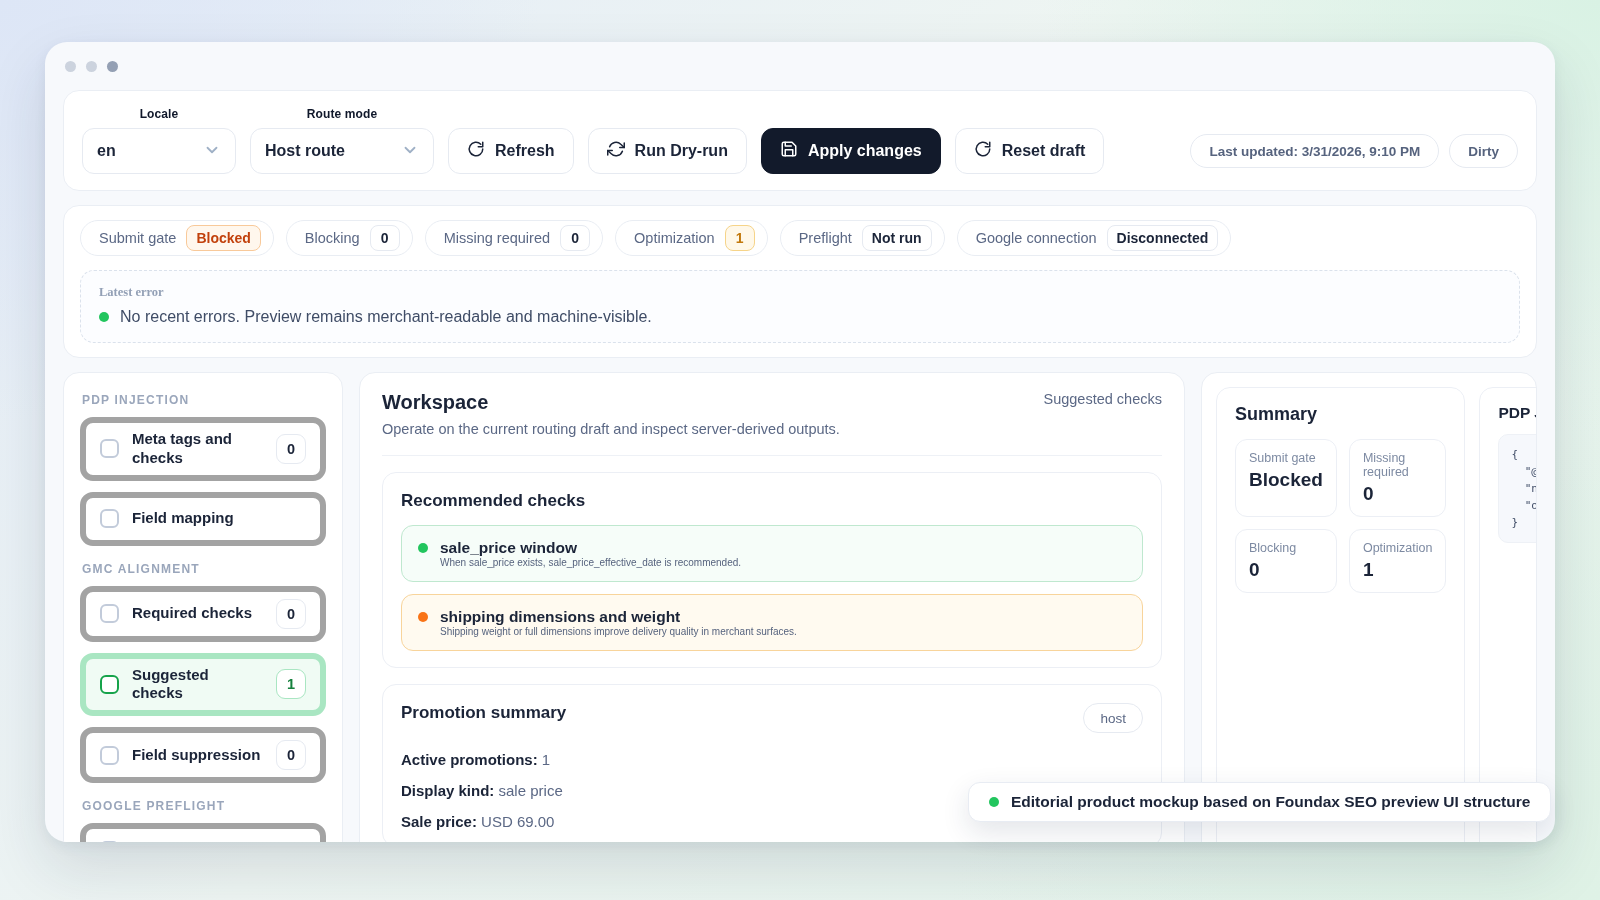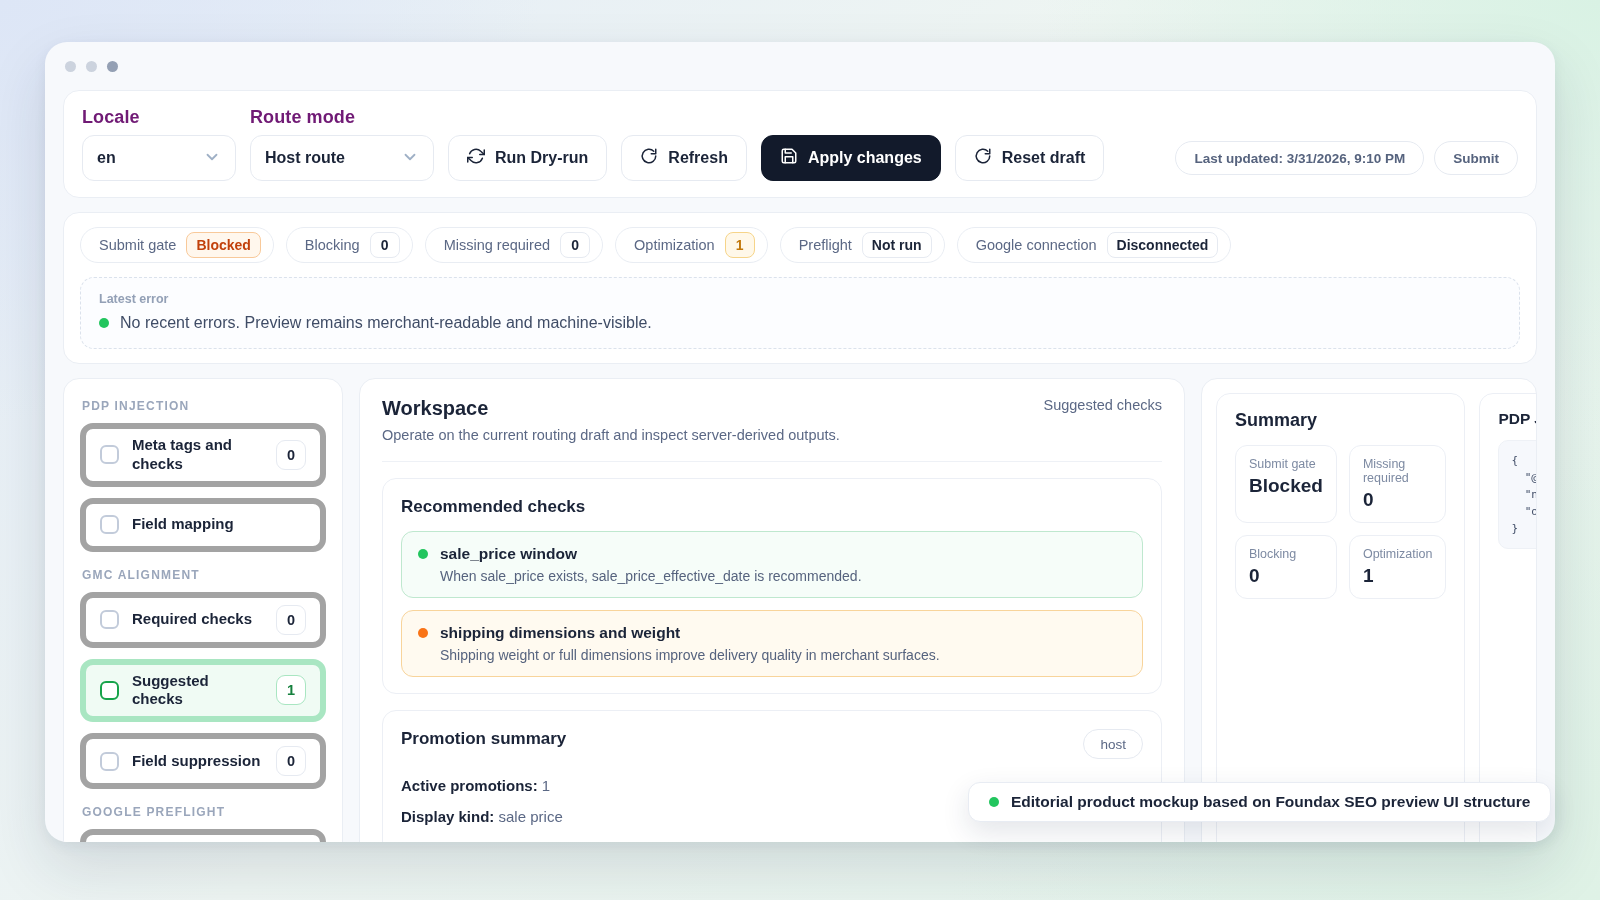--- a/index.html
+++ b/index.html
@@ -42,21 +42,21 @@
     border: 1px solid #eaeef4;
     border-radius: 16px;
   }
   .toolbar {
     display: flex; align-items: flex-end;
     gap: 14px;
     padding: 16px 18px;
     min-height: 84px;
   }
   .field { display: flex; flex-direction: column; gap: 7px; }
-  .field-label { font-size: 18px; font-weight: 700; color: #701a75; letter-spacing: .1px; }
+  .field-label { font-size: 12px; font-weight: 700; color: #0f172a; letter-spacing: .1px; text-align: center; }
   .select {
     width: 154px; height: 46px;
     border: 1px solid #e6eaf1; border-radius: 12px;
     background: #fff;
     display: flex; align-items: center; justify-content: space-between;
     padding: 0 14px;
     font-size: 16px; font-weight: 700; color: #1b2438;
   }
   .select.wide { width: 184px; }
   .chev { color: #9fb0c6; font-size: 13px; line-height: 1; }
@@ -95,21 +95,21 @@
   .chip .val.warn { color: #c2410c; background: #fff7ed; border-color: #f8c99a; }
   .chip .val.amber { color: #c2780c; background: #fff8e9; border-color: #f6d489; }
 
   
   .errorbox {
     margin: 14px 0 0 0;
     border: 1px dashed #dbe2ec; border-radius: 14px;
     background: #fcfdff;
     padding: 14px 18px 16px 18px;
   }
-  .err-title { font-size: 12.5px; font-weight: 700; color: #93a0b6; margin-bottom: 8px; }
+  .err-title { font-size: 12.5px; font-weight: 700; color: #93a0b6; margin-bottom: 8px; font-family: Liberation Serif, serif; }
   .err-line { display: flex; align-items: center; gap: 11px; font-size: 16px; color: #3f4c66; }
   .bullet { width: 10px; height: 10px; border-radius: 50%; background: #22c55e; flex: none; }
   .bullet.orange { background: #f97316; }
 
   
   .grid {
     display: grid;
     grid-template-columns: 280px 1fr 336px;
     gap: 16px;
     margin-top: 14px;
@@ -151,21 +151,21 @@
 
   .subcard { border: 1px solid #eceff5; border-radius: 14px; padding: 18px 18px 16px 18px; }
   .subcard + .subcard { margin-top: 16px; }
   .subcard-title { font-size: 17px; font-weight: 700; color: #1b2438; margin-bottom: 14px; }
 
   .checkitem { border: 1px solid #bfe8cf; border-radius: 12px; background: #f6fdf9; padding: 13px 16px; }
   .checkitem.amber { border-color: #f8d49b; background: #fffaf0; }
   .checkitem + .checkitem { margin-top: 12px; }
   .check-head { display: flex; align-items: center; gap: 12px; }
   .check-name { font-size: 15.5px; font-weight: 700; color: #1b2438; }
-  .check-desc { font-size: 14px; color: #56637e; margin-top: 5px; padding-left: 22px; }
+  .check-desc { font-size: 10px; color: #56637e; padding-left: 22px; }
 
   .promo-head { display: flex; align-items: flex-start; justify-content: space-between; }
   .tag {
     height: 30px; padding: 13px 16px; border: 1px solid #e6eaf1; border-radius: 999px;
     display: flex; align-items: center; font-size: 13.5px; color: #5b6885; background: #fff;
   }
   .promo-row { font-size: 15px; color: #1b2438; font-weight: 700; margin-top: 14px; }
   .promo-row .v { font-weight: 400; color: #5b6885; }
 
   
@@ -237,36 +237,36 @@
             <svg class="icon-svg" viewBox="0 0 24 24" fill="none" stroke="currentColor" stroke-width="2.4" stroke-linecap="round" stroke-linejoin="round">
                 <polyline points="6 9 12 15 18 9"></polyline>
               </svg>
           </span>
         </div>
       </div>
 
       <div class="tbtn">
         <span>
           <svg class="icon-svg" viewBox="0 0 24 24" fill="none" stroke="currentColor" stroke-width="2" stroke-linecap="round" stroke-linejoin="round">
+              <path d="M21 12a9 9 0 1 1-2.64-6.36"></path>
+              <polyline points="21 3 21 9 15 9"></polyline>
+            </svg>
+        </span>
+        <span>Refresh</span>
+      </div>
+
+      <div class="tbtn">
+        <span>
+          <svg class="icon-svg" viewBox="0 0 24 24" fill="none" stroke="currentColor" stroke-width="2" stroke-linecap="round" stroke-linejoin="round">
               <polyline points="23 4 23 10 17 10"></polyline>
               <polyline points="1 20 1 14 7 14"></polyline>
               <path d="M3.51 9a9 9 0 0 1 14.85-3.36L23 10M1 14l4.64 4.36A9 9 0 0 0 20.49 15"></path>
             </svg>
         </span>
         <span>Run Dry-run</span>
-      </div>
-
-      <div class="tbtn">
-        <span>
-          <svg class="icon-svg" viewBox="0 0 24 24" fill="none" stroke="currentColor" stroke-width="2" stroke-linecap="round" stroke-linejoin="round">
-              <path d="M21 12a9 9 0 1 1-2.64-6.36"></path>
-              <polyline points="21 3 21 9 15 9"></polyline>
-            </svg>
-        </span>
-        <span>Refresh</span>
       </div>
 
       <div class="tbtn primary">
         <span>
           <svg class="icon-svg" viewBox="0 0 24 24" fill="none" stroke="currentColor" stroke-width="2" stroke-linecap="round" stroke-linejoin="round">
               <path d="M19 21H5a2 2 0 0 1-2-2V5a2 2 0 0 1 2-2h11l5 5v11a2 2 0 0 1-2 2z"></path>
               <polyline points="17 21 17 13 7 13 7 21"></polyline>
               <polyline points="7 3 7 8 15 8"></polyline>
             </svg>
         </span>
@@ -280,21 +280,21 @@
               <polyline points="21 3 21 9 15 9"></polyline>
             </svg>
         </span>
         <span>Reset draft</span>
       </div>
 
       <div class="spacer"></div>
 
       <div class="meta-row">
         <div class="pill">Last updated: 3/31/2026, 9:10 PM</div>
-        <div class="pill">Submit</div>
+        <div class="pill">Dirty</div>
       </div>
     </div>
 
     <div class="card statuscard">
       <div class="chips">
         <div class="chip">
           <span>Submit gate</span>
           <span class="val warn">Blocked</span>
         </div>
         <div class="chip">

